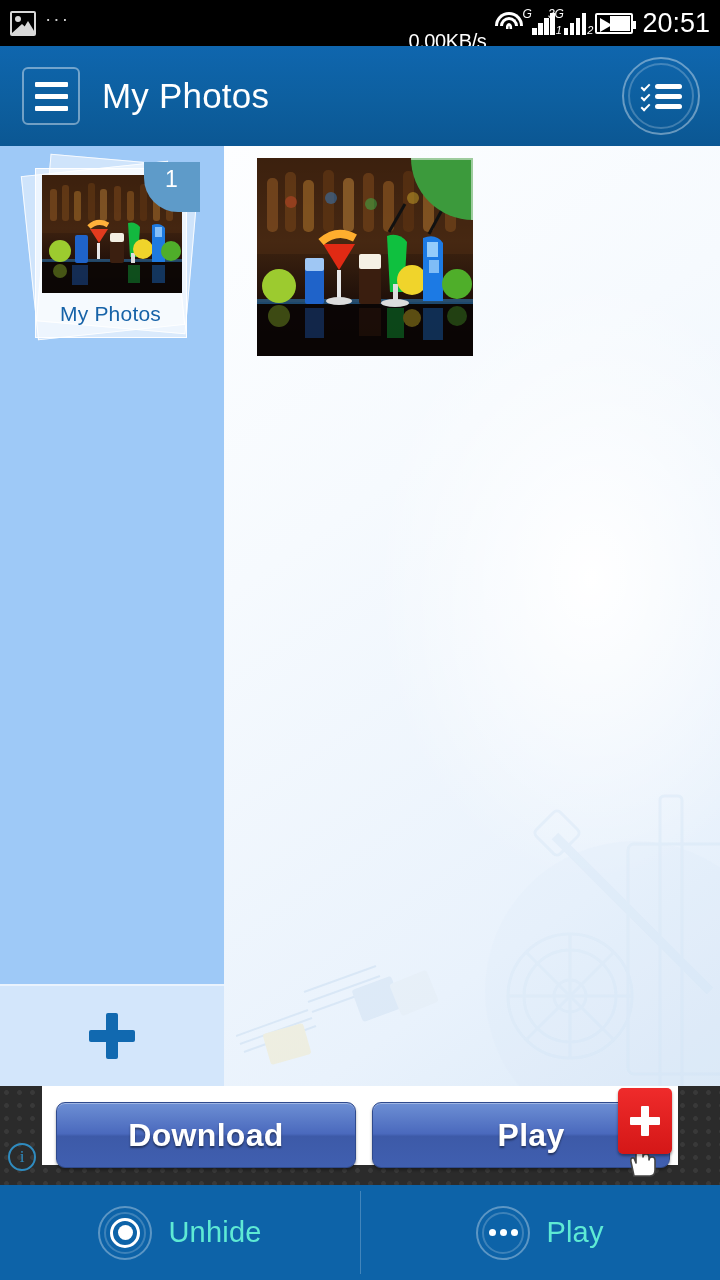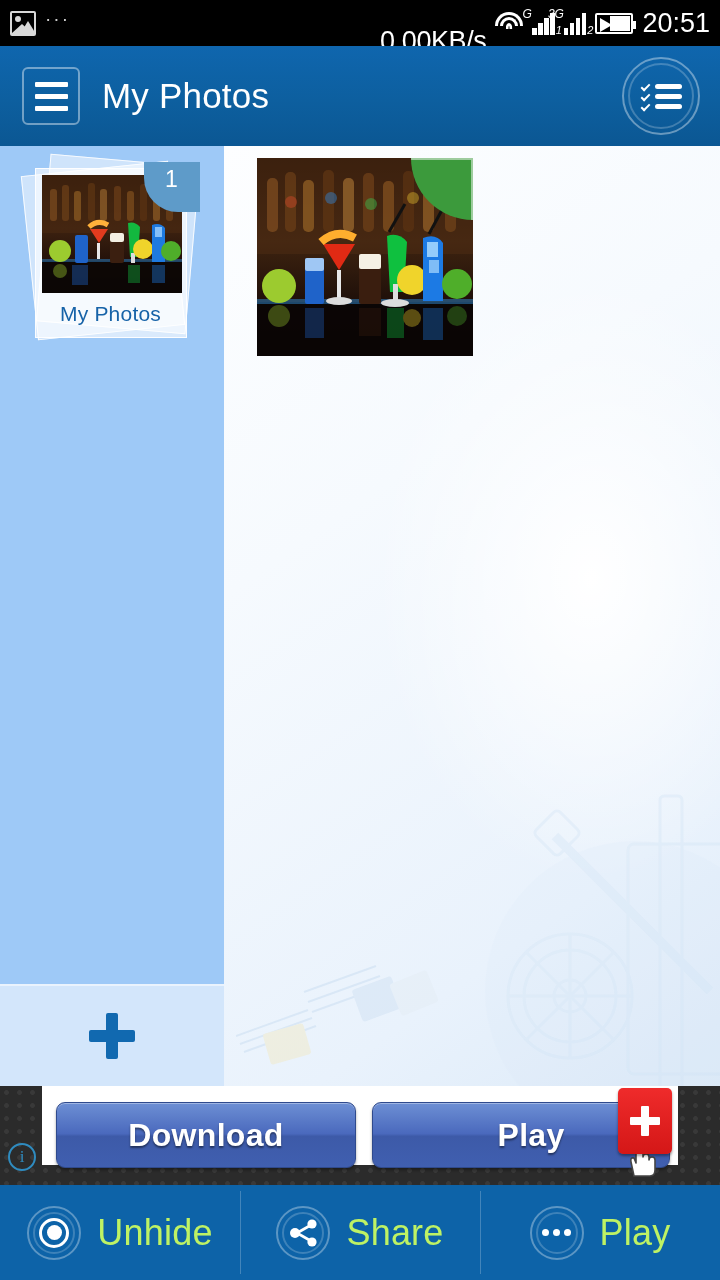--- a/index.html
+++ b/index.html
@@ -33,21 +33,21 @@
     left:8px;
     border-left:8px solid transparent; border-right:8px solid transparent;
     border-bottom:13px solid #d8d8d8;
   }
   .sb-dots { letter-spacing:2px; font-size:19px; color:#cfcfcf; line-height:10px;
              margin-top:-8px; }
   .sb-right {
     margin-left:auto; display:flex; align-items:center; gap:9px;
     padding-right:10px;
   }
-  .sb-speed { font-size:27px; letter-spacing:-0.4px;margin-top:36px; }
+  .sb-speed { font-size:20px; letter-spacing:-0.4px;margin-top:36px; }
   .sb-clock { font-size:27px; letter-spacing:0px; }
 
   .wifi { position:relative; width:28px; height:22px; }
   .wifi b { position:absolute; display:block; border:3px solid #fff; border-bottom:none;
             border-radius:50% 50% 0 0 / 100% 100% 0 0; left:50%; transform:translateX(-50%); }
   .wifi b:nth-child(1){ width:28px; height:14px; top:0; }
   .wifi b:nth-child(2){ width:18px; height:9px; top:5px; }
   .wifi b:nth-child(3){ width:7px;  height:6px; top:11px; border-width:3.5px; }
 
   .sig { position:relative; display:flex; align-items:flex-end; gap:1.5px; height:24px; }
@@ -231,21 +231,21 @@
     background:#0d63a8; display:flex;
   }
   .nav-item {
     flex:1; display:flex; align-items:center; justify-content:center; gap:16px;
     position:relative;
   }
   .nav-item + .nav-item:before {
     content:""; position:absolute; left:0; top:6px; bottom:6px; width:1px;
     background:rgba(255,255,255,.22);
   }
-  .nav-label { color:#bef264; font-size:36px; letter-spacing:.2px; }
+  .nav-label { color:#5eead4; font-size:29px; letter-spacing:.2px; }
   .nav-ico { position:relative; width:54px; height:54px;
              display:flex; align-items:center; justify-content:center; }
   .nav-ico .ring { position:absolute; border:2px solid rgba(255,255,255,.33);
                    border-radius:50%; }
   .nav-ico .ring.a { inset:0; }
   .nav-ico .ring.b { inset:6px; border-color:rgba(255,255,255,.2); }
   .eye-o { width:30px; height:30px; border:3px solid #fff; border-radius:50%;
            display:flex; align-items:center; justify-content:center; z-index:1; }
   .eye-o i { width:15px; height:15px; background:#fff; border-radius:50%; }
   .dots3 { display:flex; gap:4px; z-index:1; }
@@ -520,36 +520,20 @@
       <div class="nav-ico">
         <div class="ring a"></div>
           <div class="ring b"></div>
         <div class="eye-o">
             <i></i>
           </div>
       </div>
       <div class="nav-label">Unhide</div>
     </div>
 
-    <div class="nav-item">
-      <div class="nav-ico">
-        <div class="ring a"></div>
-          <div class="ring b"></div>
-        <svg viewBox="0 0 34 34" width="34" height="34" style="z-index:1">
-          <g stroke="#fff" stroke-width="2.6">
-            <line x1="11" y1="17" x2="25" y2="9"></line>
-            <line x1="11" y1="17" x2="25" y2="25"></line>
-          </g>
-          <circle cx="9" cy="17" r="5" fill="#fff"></circle>
-          <circle cx="26" cy="8" r="4.6" fill="#fff"></circle>
-          <circle cx="26" cy="26" r="4.6" fill="#fff"></circle>
-        </svg>
-      </div>
-      <div class="nav-label">Share</div>
-    </div>
 
     <div class="nav-item">
       <div class="nav-ico">
         <div class="ring a"></div>
           <div class="ring b"></div>
         <div class="dots3">
             <i></i>
             <i></i>
             <i></i>
           </div>

